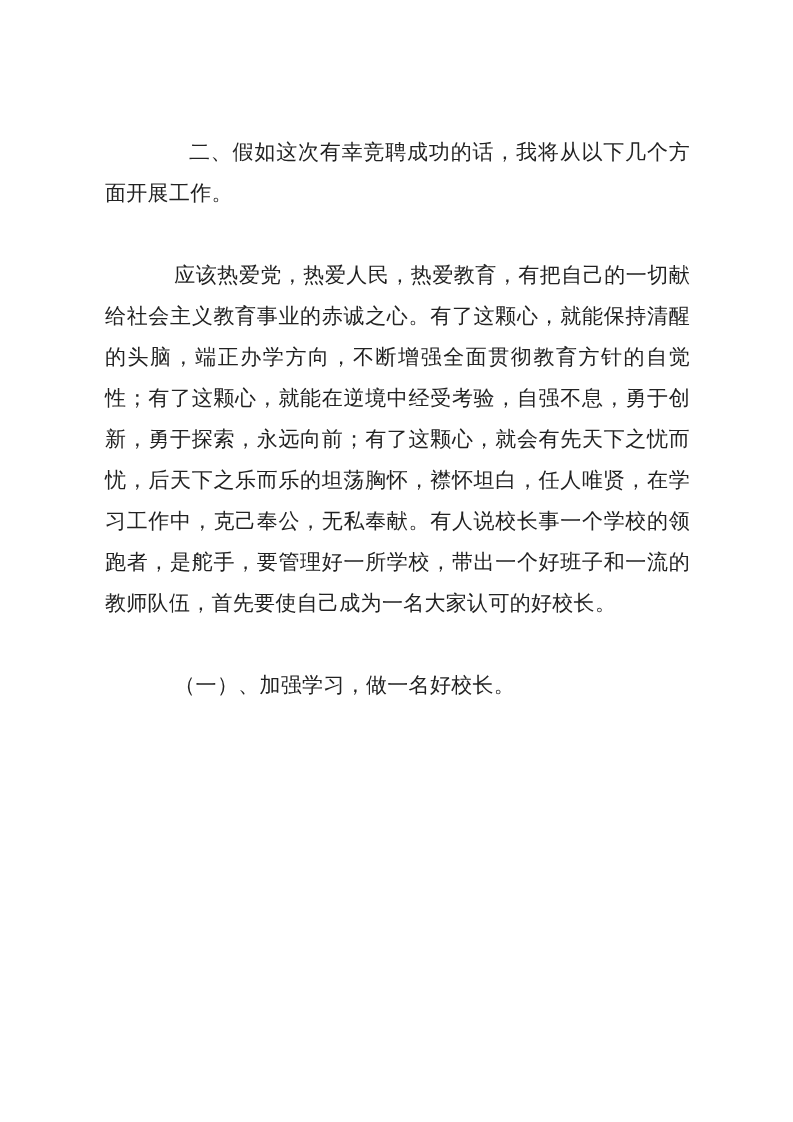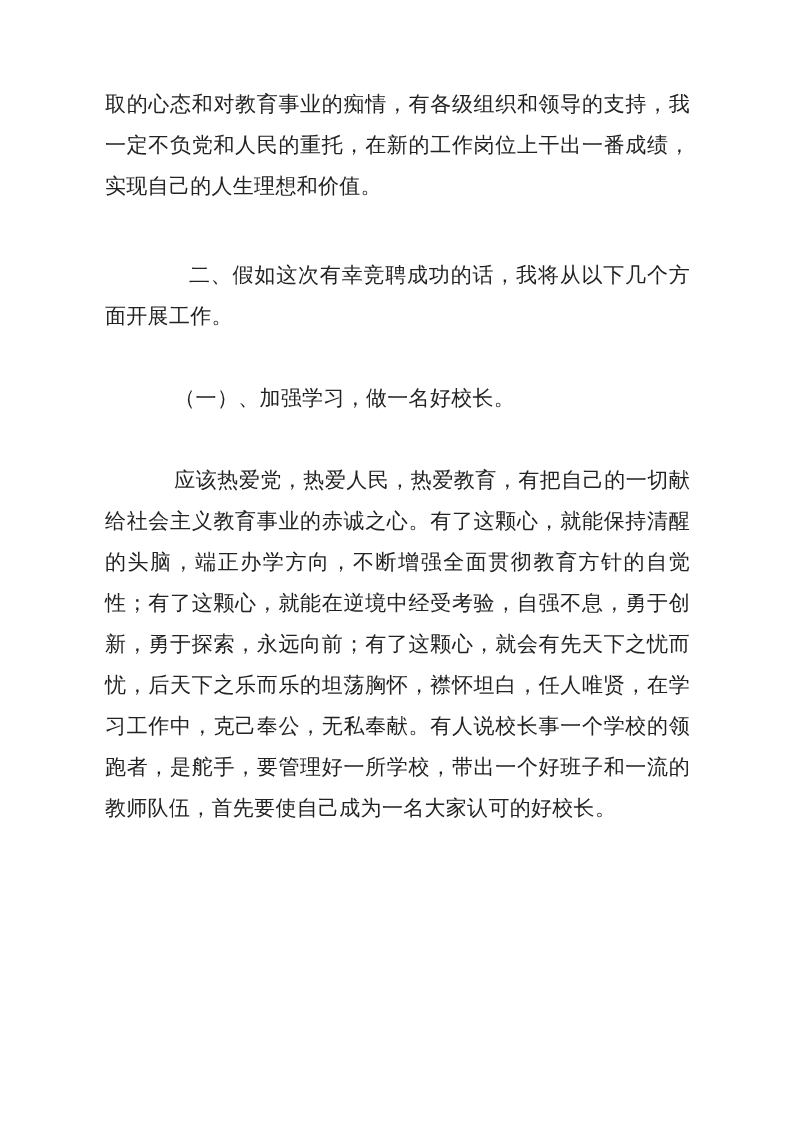--- a/index.html
+++ b/index.html
@@ -34,21 +34,20 @@
   }
   .indent-wide {
     text-indent: 4em;
     margin-top: 48px;
   }
 </style>
 </head>
 <body>
 
 <div class="page">
-  <p class="para">取的心态和对教育事业的痴情，有各级组织和领导的支持，我一定不负党和人民的重托，在新的工作岗位上干出一番成绩，实现自己的人生理想和价值。</p>
 
 
   <p class="para indent-wide">二、假如这次有幸竞聘成功的话，我将从以下几个方面开展工作。</p>
 
+  <p class="para indent">应该热爱党，热爱人民，热爱教育，有把自己的一切献给社会主义教育事业的赤诚之心。有了这颗心，就能保持清醒的头脑，端正办学方向，不断增强全面贯彻教育方针的自觉性；有了这颗心，就能在逆境中经受考验，自强不息，勇于创新，勇于探索，永远向前；有了这颗心，就会有先天下之忧而忧，后天下之乐而乐的坦荡胸怀，襟怀坦白，任人唯贤，在学习工作中，克己奉公，无私奉献。有人说校长事一个学校的领跑者，是舵手，要管理好一所学校，带出一个好班子和一流的教师队伍，首先要使自己成为一名大家认可的好校长。</p>
+
   <p class="para indent">（一）、加强学习，做一名好校长。</p>
-
-  <p class="para indent">应该热爱党，热爱人民，热爱教育，有把自己的一切献给社会主义教育事业的赤诚之心。有了这颗心，就能保持清醒的头脑，端正办学方向，不断增强全面贯彻教育方针的自觉性；有了这颗心，就能在逆境中经受考验，自强不息，勇于创新，勇于探索，永远向前；有了这颗心，就会有先天下之忧而忧，后天下之乐而乐的坦荡胸怀，襟怀坦白，任人唯贤，在学习工作中，克己奉公，无私奉献。有人说校长事一个学校的领跑者，是舵手，要管理好一所学校，带出一个好班子和一流的教师队伍，首先要使自己成为一名大家认可的好校长。</p>
 </div>
 
 </body></html>

